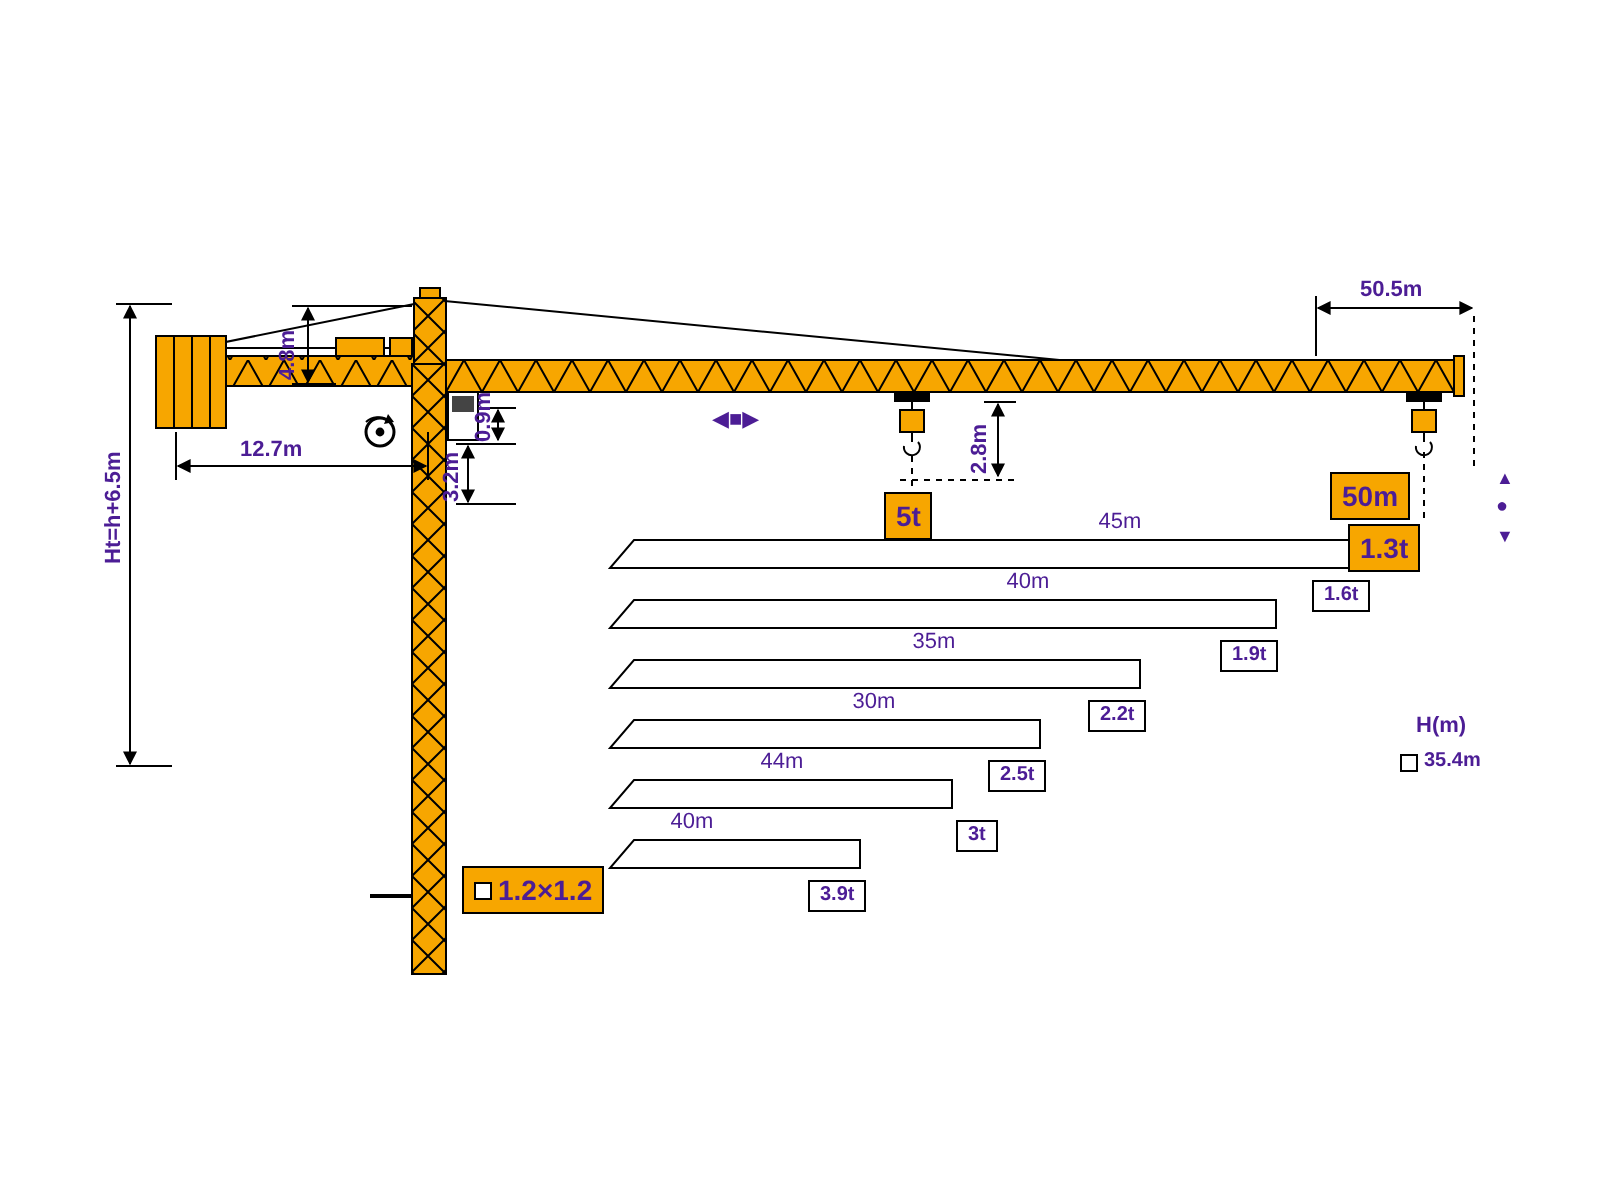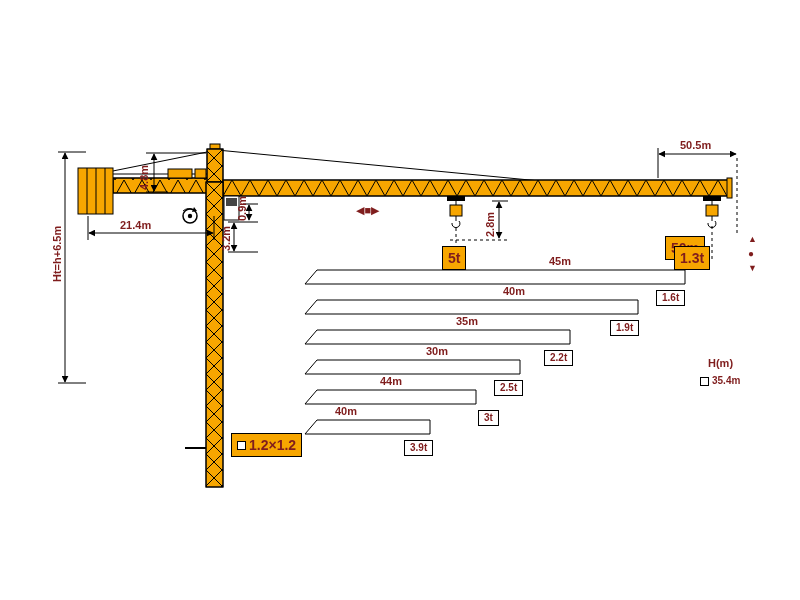--- a/index.html
+++ b/index.html
@@ -1,30 +1,30 @@
 <!DOCTYPE html>
 <html style="--crane: #F7A600;"><head>
 <meta charset="utf-8">
 <style>
   html,body{margin:0;padding:0;background:#fff}
   .stage{position:relative;width:800px;height:488px;background:#fff;overflow:hidden;
-         font-family:"Liberation Sans",sans-serif;color:#7f1d1d}
+         font-family:"Liberation Sans",sans-serif;color:#4c1d95}
   .stage svg{position:absolute;left:0;top:0}
 
   
   .crane{fill:var(--crane,#F7A600);stroke:#000;stroke-width:1}
   .bar{fill:#fff;stroke:#000;stroke-width:1}
   .ln{stroke:#000;stroke-width:1;fill:none}
   .dash{stroke:#000;stroke-width:1;fill:none;stroke-dasharray:3 3}
   .dim{stroke:#000;stroke-width:1;fill:none;marker-start:url(#ma);marker-end:url(#ma)}
 
   
   .lbl{position:absolute;font-size:11px;font-weight:bold;white-space:nowrap;line-height:1}
   .vert{transform:rotate(-90deg);transform-origin:0 0}
-  .radius{position:absolute;font-size:11px;font-weight:bold;width:40px;text-align:center;line-height:1}
+  .radius{position:absolute;font-size:11px;font-weight:normal;width:40px;text-align:center;line-height:1}
   .tag{position:absolute;background:var(--crane,#F7A600);border:1px solid #000;
        font-size:14px;font-weight:bold;padding:4px 5px;line-height:1;
        display:flex;align-items:center;gap:3px;white-space:nowrap}
   .cap{position:absolute;background:#fff;border:1px solid #000;font-size:10px;font-weight:bold;
        padding:2px 5px;line-height:1;white-space:nowrap}
   .sym{position:absolute;line-height:1}
   .sq{display:inline-block;width:7px;height:7px;border:1px solid #000;background:#fff}
   .hrow{position:absolute;display:flex;align-items:flex-end;gap:3px;font-size:10px;font-weight:bold}
 </style>
 </head>
@@ -148,34 +148,34 @@
       <polygon class="bar" points="317,270 685,270 685,284 305,284"></polygon>
       <polygon class="bar" points="317,300 638,300 638,314 305,314"></polygon>
       <polygon class="bar" points="317,330 570,330 570,344 305,344"></polygon>
       <polygon class="bar" points="317,360 520,360 520,374 305,374"></polygon>
       <polygon class="bar" points="317,390 476,390 476,404 305,404"></polygon>
       <polygon class="bar" points="317,420 430,420 430,434 305,434"></polygon>
     </g>
   </svg>
 
   <span class="lbl" style="left:680px;top:140px">50.5m</span>
-  <span class="lbl" style="left:120px;top:220px">21.4m</span>
+  <span class="lbl" style="left:120px;top:220px">12.7m</span>
   <span class="lbl vert" style="left:52px;top:282px">Ht=h+6.5m</span>
   <span class="lbl vert" style="left:139px;top:190px">4.8m</span>
   <span class="lbl vert" style="left:221px;top:251px">3.2m</span>
   <span class="lbl vert" style="left:237px;top:221px">0.9m</span>
   <span class="lbl vert" style="left:485px;top:237px">2.8m</span>
 
   <span class="tag" style="left:442px;top:246px">
     <span>5t</span>
   </span>
   <span class="tag" style="left:665px;top:236px">
     <span>50m</span>
   </span>
-  <span class="tag" style="left:674px;top:246px">
+  <span class="tag" style="left:674px;top:262px">
     <span>1.3t</span>
   </span>
   <span class="tag" style="left:231px;top:433px">
     <span class="sq"></span>
     <span>1.2×1.2</span>
   </span>
 
   <span class="lbl" style="left:708px;top:358px">H(m)</span>
   <span class="hrow" style="left:700px;top:375px">
     <span class="sq"></span>

